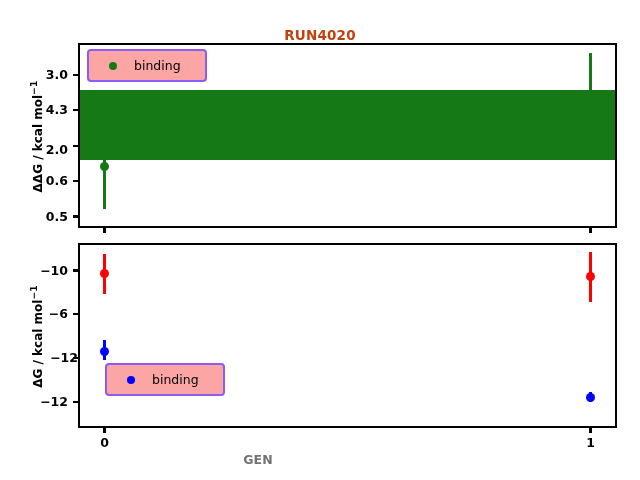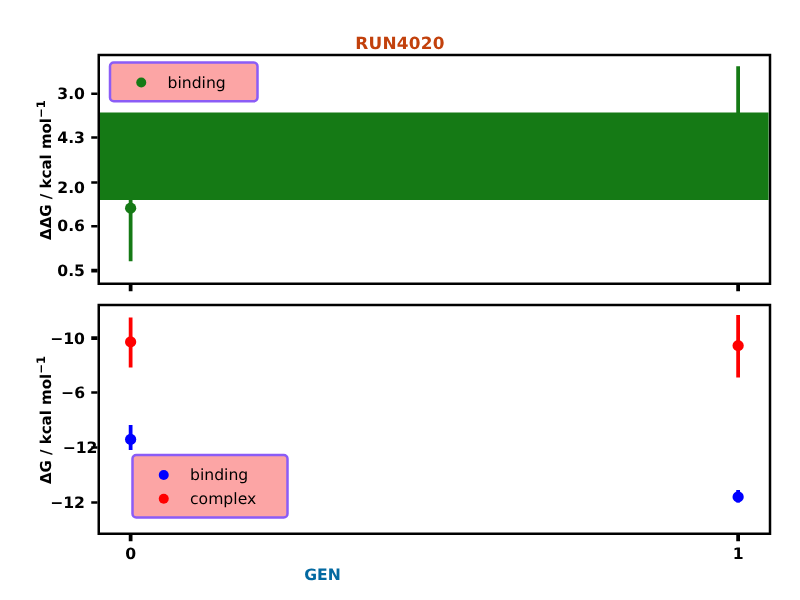--- a/index.html
+++ b/index.html
@@ -107,21 +107,21 @@
     text-align: center;
   }
   #xlabel {
     position: absolute;
     left: 0;
     top: 452px;
     width: 516px;
     text-align: center;
     font-size: 12.5px;
     font-weight: bold;
-    color: #0369a1;
+    color: #737373;
   }
   .sup {
     font-size: 0.78em;
     vertical-align: super;
   }
 
   
   .errbar {
     position: absolute;
     width: 3.4px;
@@ -249,26 +249,20 @@
       <div class="ytick-label" style="left: 10px; width: 58px; top: 393.749px;">−12</div>
     </div>
 
   <div class="legend" id="legend-bottom" style="left:105px; top:363px;">
     <div class="legend-row">
       <span class="legend-key">
         <span class="legend-dot" style="background:#0000ff;"></span>
       </span>
       <span class="legend-text">binding</span>
     </div>
-    <div class="legend-row">
-      <span class="legend-key">
-        <span class="legend-dot" style="background:#ff0000;"></span>
-      </span>
-      <span class="legend-text">complex</span>
-    </div>
   </div>
 
   <div id="xticks">
       <div class="xtick-mark" style="left: 103.3px; top: 428px;"></div>
       <div class="xtick-mark" style="left: 103.3px; top: 228px;"></div>
       <div class="xtick-label" style="left: 79.5px; width: 50px; top: 435px;">0</div>
       <div class="xtick-mark" style="left: 589.3px; top: 428px;"></div>
       <div class="xtick-mark" style="left: 589.3px; top: 228px;"></div>
       <div class="xtick-label" style="left: 565.5px; width: 50px; top: 435px;">1</div>
     </div>

